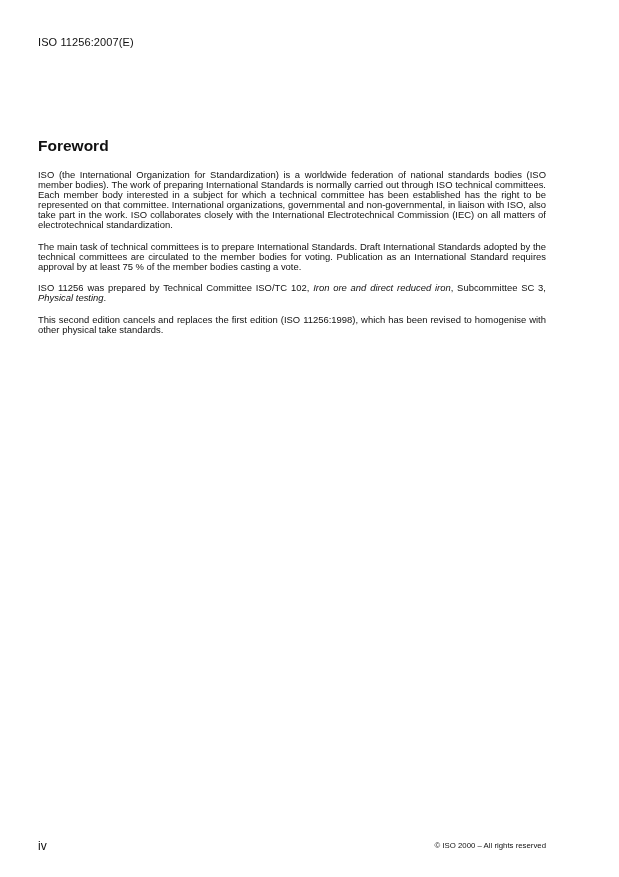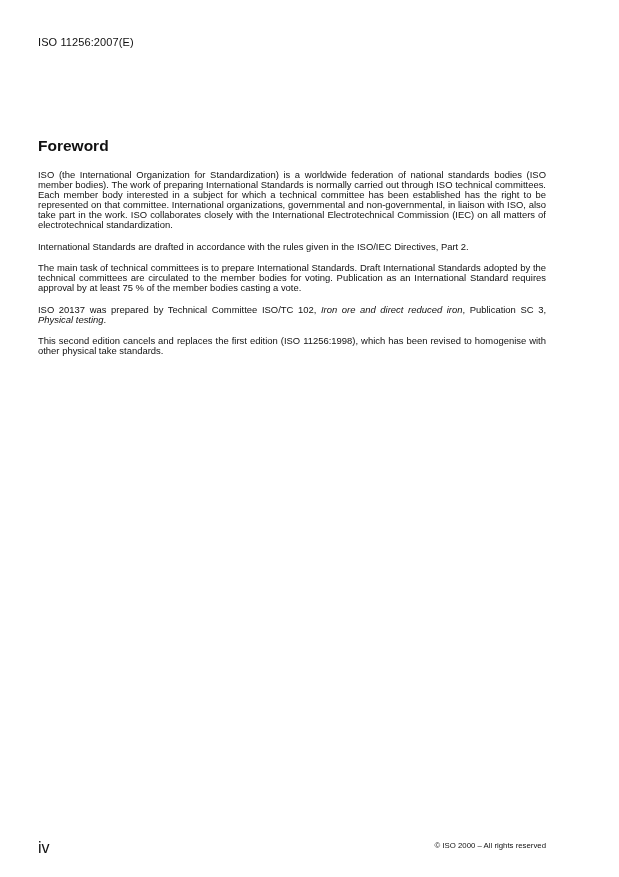--- a/index.html
+++ b/index.html
@@ -2,33 +2,32 @@
 <html><head>
 <meta charset="utf-8">
 <style>
   html, body { margin:0; padding:0; background:#ffffff; }
   body { width:619px; height:877px; position:relative; overflow:hidden;
          font-family:"Liberation Sans", sans-serif; color:#111; }
   .header { position:absolute; left:38px; top:36px; font-size:11px; font-weight:normal; letter-spacing:0.1px; }
   .title { position:absolute; left:38px; top:137px; font-size:15.5px; font-weight:bold; margin:0; }
   .body { position:absolute; left:38px; top:170px; width:508px; font-size:9.45px; line-height:10px; }
   .body p { margin:0 0 11.5px 0; text-align:justify; }
-  .footer-left { position:absolute; left:38px; top:839px; font-size:16px; }
+  .footer-left { position:absolute; left:38px; top:839px; font-size:12px; }
   .footer-right { position:absolute; right:73px; top:841px; font-size:7.8px; }
   em { }
 </style>
 </head>
 <body>
 
 <div class="header">ISO 11256:2007(E)</div>
 
 <h1 class="title">Foreword</h1>
 
 <div class="body">
   <p>ISO (the International Organization for Standardization) is a worldwide federation of national standards bodies (ISO member bodies). The work of preparing International Standards is normally carried out through ISO technical committees. Each member body interested in a subject for which a technical committee has been established has the right to be represented on that committee. International organizations, governmental and non-governmental, in liaison with ISO, also take part in the work. ISO collaborates closely with the International Electrotechnical Commission (IEC) on all matters of electrotechnical standardization.</p>
-  <p>International Standards are drafted in accordance with the rules given in the ISO/IEC Directives, Part 2.</p>
   <p>The main task of technical committees is to prepare International Standards. Draft International Standards adopted by the technical committees are circulated to the member bodies for voting. Publication as an International Standard requires approval by at least 75 % of the member bodies casting a vote.</p>
-  <p><span>ISO 20137 was prepared by Technical Committee ISO/TC 102, </span><em>Iron ore and direct reduced iron</em><span>, Publication SC 3, </span><em>Physical testing</em><span>.</span></p>
+  <p><span>ISO 11256 was prepared by Technical Committee ISO/TC 102, </span><em>Iron ore and direct reduced iron</em><span>, Subcommittee SC 3, </span><em>Physical testing</em><span>.</span></p>
   <p>This second edition cancels and replaces the first edition (ISO 11256:1998), which has been revised to homogenise with other physical take standards.</p>
 </div>
 
 <div class="footer-left">iv</div>
 <div class="footer-right">© ISO 2000 – All rights reserved</div>
 
 </body></html>

